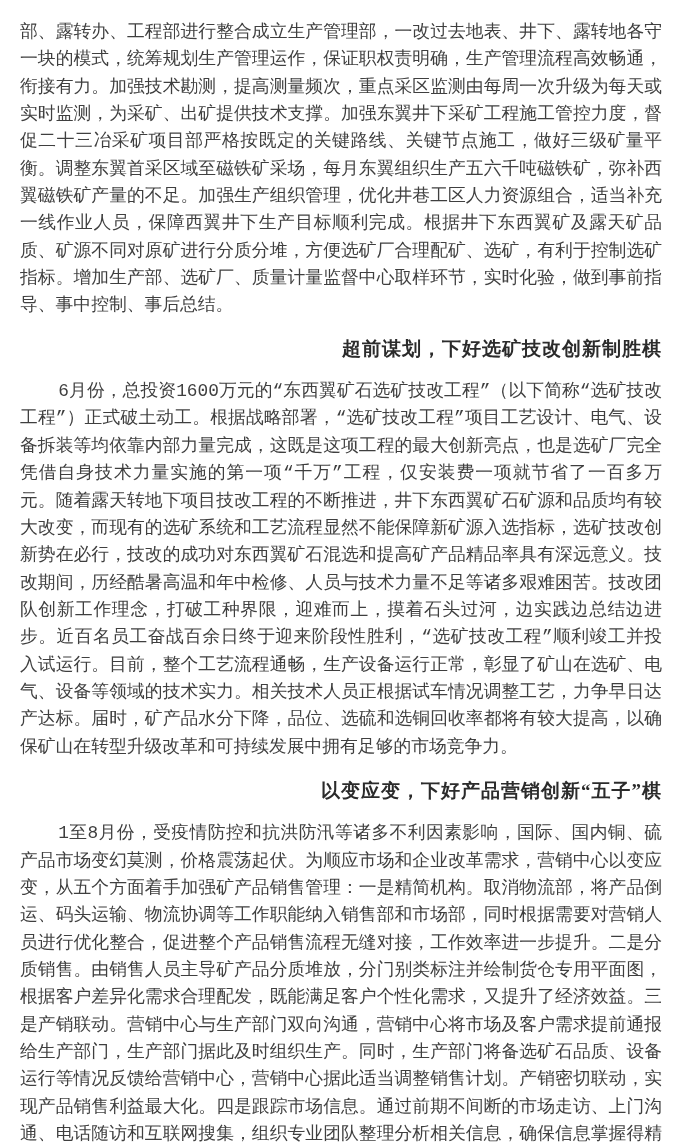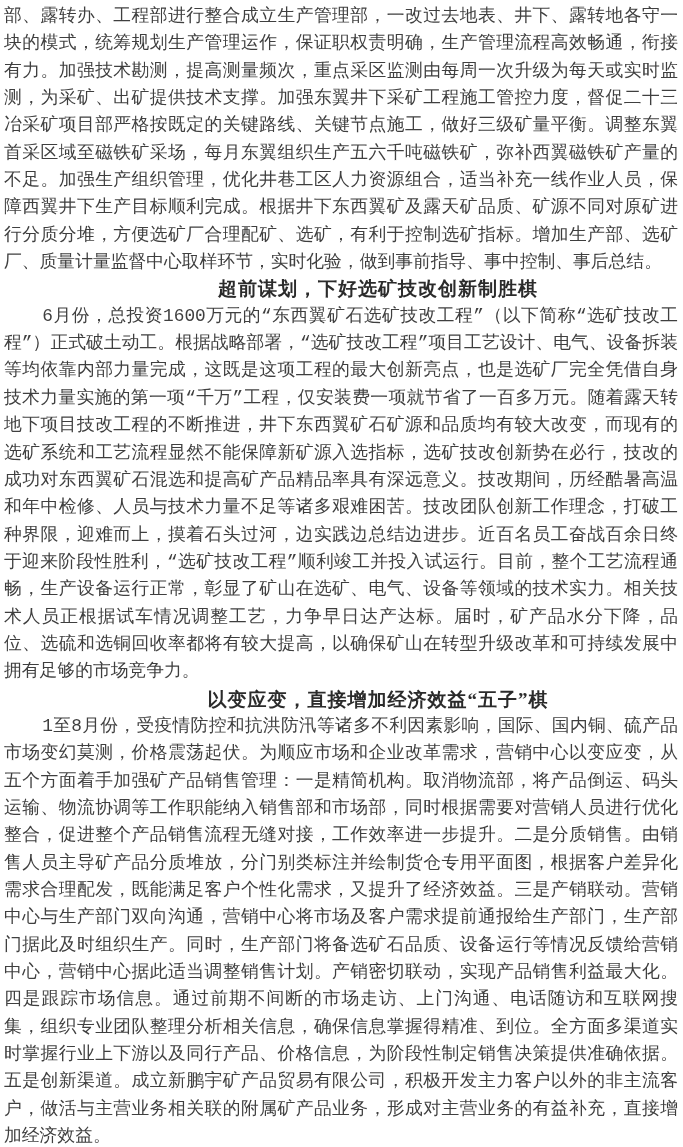--- a/index.html
+++ b/index.html
@@ -17,38 +17,38 @@
     box-sizing: border-box;
     width: 683px;
     padding: 2px 5px 0 4px;
     color: var(--body-text, #3f3f3f);
     font-size: 17.8px;
     line-height: 27.35px;
     text-align: justify;
     text-justify: inter-ideograph;
     word-break: break-all;
   }
-  .doc p { margin: 0; }
+  .doc p { margin: 16px; }
   .para-indent { text-indent: 2.15em; font-family: Liberation Mono, monospace; }
   .heading {
     font-weight: 700;
     color: var(--heading-text, #2b2b2b);
     font-size: 19px;
     letter-spacing: 1px;
-    text-align: center;
+    text-align: right;
     text-indent: 74px;
   }
 </style>
 </head>
 <body>
 
 <div class="doc">
   <p class="para">部、露转办、工程部进行整合成立生产管理部，一改过去地表、井下、露转地各守一块的模式，统筹规划生产管理运作，保证职权责明确，生产管理流程高效畅通，衔接有力。加强技术勘测，提高测量频次，重点采区监测由每周一次升级为每天或实时监测，为采矿、出矿提供技术支撑。加强东翼井下采矿工程施工管控力度，督促二十三冶采矿项目部严格按既定的关键路线、关键节点施工，做好三级矿量平衡。调整东翼首采区域至磁铁矿采场，每月东翼组织生产五六千吨磁铁矿，弥补西翼磁铁矿产量的不足。加强生产组织管理，优化井巷工区人力资源组合，适当补充一线作业人员，保障西翼井下生产目标顺利完成。根据井下东西翼矿及露天矿品质、矿源不同对原矿进行分质分堆，方便选矿厂合理配矿、选矿，有利于控制选矿指标。增加生产部、选矿厂、质量计量监督中心取样环节，实时化验，做到事前指导、事中控制、事后总结。</p>
 
   <p class="heading">超前谋划，下好选矿技改创新制胜棋</p>
 
   <p class="para para-indent">6月份，总投资1600万元的“东西翼矿石选矿技改工程”（以下简称“选矿技改工程”）正式破土动工。根据战略部署，“选矿技改工程”项目工艺设计、电气、设备拆装等均依靠内部力量完成，这既是这项工程的最大创新亮点，也是选矿厂完全凭借自身技术力量实施的第一项“千万”工程，仅安装费一项就节省了一百多万元。随着露天转地下项目技改工程的不断推进，井下东西翼矿石矿源和品质均有较大改变，而现有的选矿系统和工艺流程显然不能保障新矿源入选指标，选矿技改创新势在必行，技改的成功对东西翼矿石混选和提高矿产品精品率具有深远意义。技改期间，历经酷暑高温和年中检修、人员与技术力量不足等诸多艰难困苦。技改团队创新工作理念，打破工种界限，迎难而上，摸着石头过河，边实践边总结边进步。近百名员工奋战百余日终于迎来阶段性胜利，“选矿技改工程”顺利竣工并投入试运行。目前，整个工艺流程通畅，生产设备运行正常，彰显了矿山在选矿、电气、设备等领域的技术实力。相关技术人员正根据试车情况调整工艺，力争早日达产达标。届时，矿产品水分下降，品位、选硫和选铜回收率都将有较大提高，以确保矿山在转型升级改革和可持续发展中拥有足够的市场竞争力。</p>
 
-  <p class="heading">以变应变，直接增加经济效益“五子”棋</p>
+  <p class="heading">以变应变，下好产品营销创新“五子”棋</p>
 
   <p class="para para-indent">1至8月份，受疫情防控和抗洪防汛等诸多不利因素影响，国际、国内铜、硫产品市场变幻莫测，价格震荡起伏。为顺应市场和企业改革需求，营销中心以变应变，从五个方面着手加强矿产品销售管理：一是精简机构。取消物流部，将产品倒运、码头运输、物流协调等工作职能纳入销售部和市场部，同时根据需要对营销人员进行优化整合，促进整个产品销售流程无缝对接，工作效率进一步提升。二是分质销售。由销售人员主导矿产品分质堆放，分门别类标注并绘制货仓专用平面图，根据客户差异化需求合理配发，既能满足客户个性化需求，又提升了经济效益。三是产销联动。营销中心与生产部门双向沟通，营销中心将市场及客户需求提前通报给生产部门，生产部门据此及时组织生产。同时，生产部门将备选矿石品质、设备运行等情况反馈给营销中心，营销中心据此适当调整销售计划。产销密切联动，实现产品销售利益最大化。四是跟踪市场信息。通过前期不间断的市场走访、上门沟通、电话随访和互联网搜集，组织专业团队整理分析相关信息，确保信息掌握得精准、到位。全方面多渠道实时掌握行业上下游以及同行产品、价格信息，为阶段性制定销售决策提供准确依据。五是创新渠道。成立新鹏宇矿产品贸易有限公司，积极开发主力客户以外的非主流客户，做活与主营业务相关联的附属矿产品业务，形成对主营业务的有益补充，直接增加经济效益。</p>
 
 </div>
 
 </body></html>

